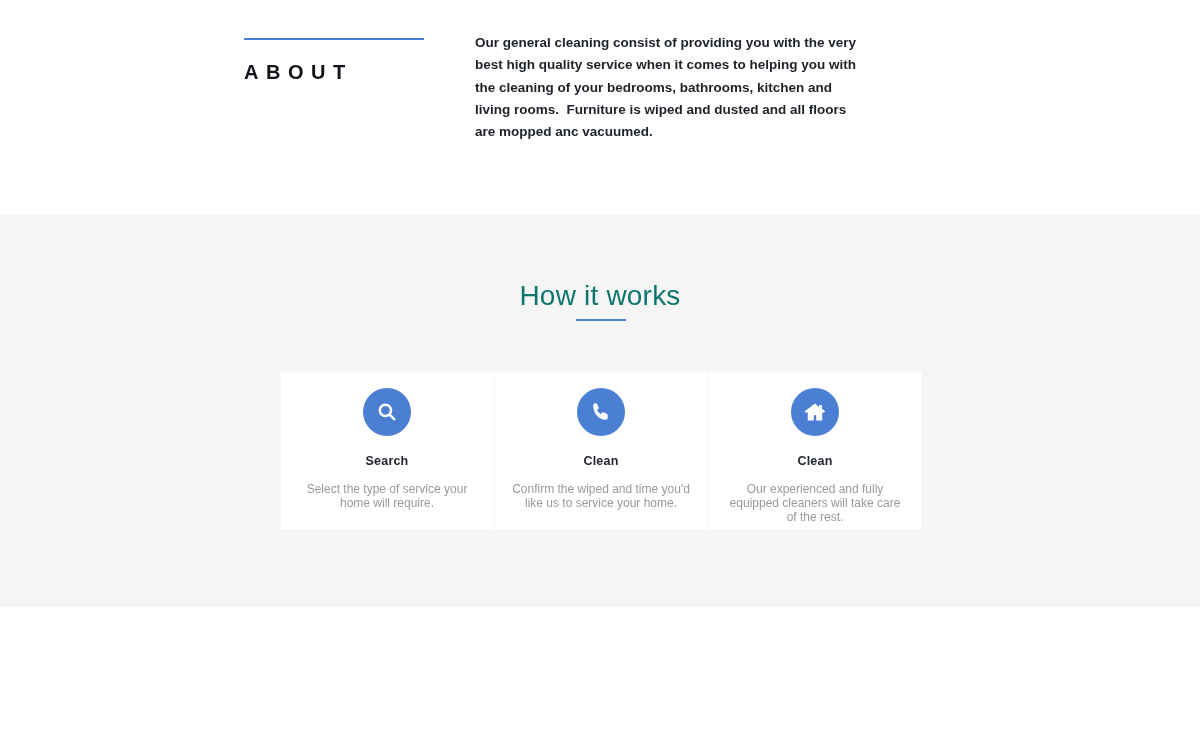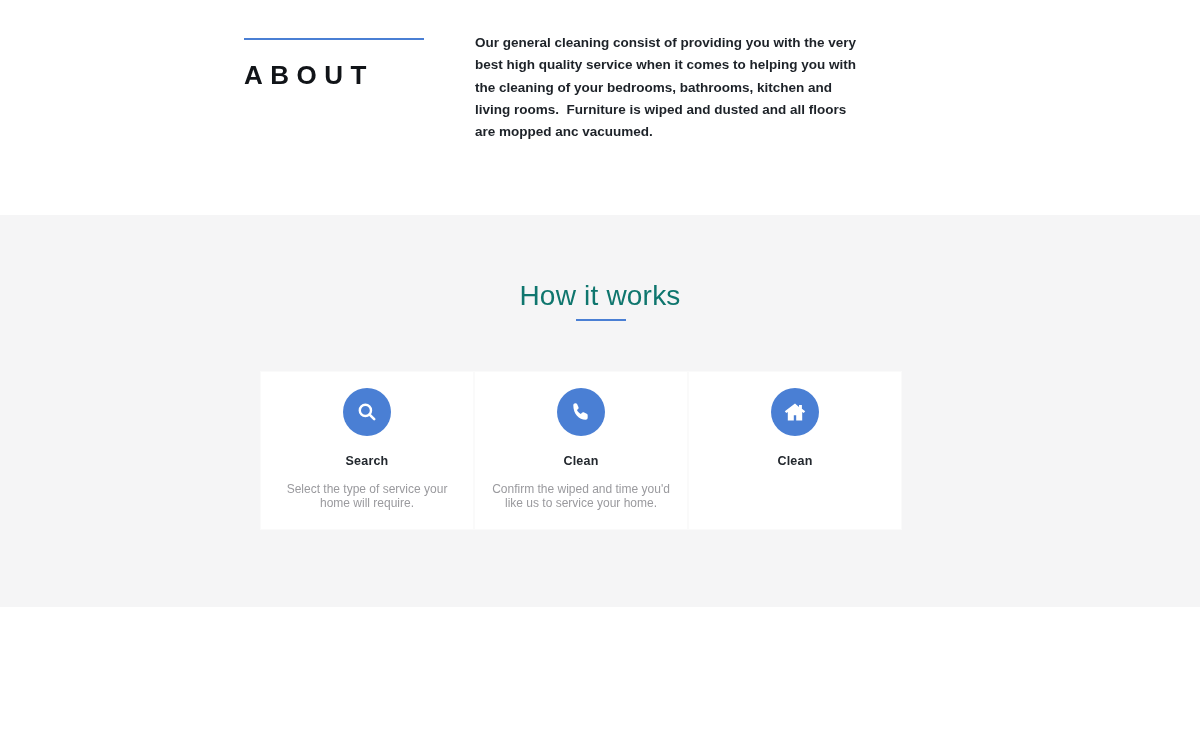--- a/index.html
+++ b/index.html
@@ -18,21 +18,21 @@
     background: #ffffff;
   }
   .about-heading-block {
     position: absolute; left: 244px; top: 38px; width: 200px;
   }
   .about-rule {
     width: 180px; height: 2px; background: #4a7fd4;
   }
   .about-title {
     margin-top: 21px;
-    font-size: 26px;
+    font-size: 20px;
     font-weight: bold;
     letter-spacing: 7.5px;
     color: #111418;
     line-height: 1.1;
     white-space: nowrap;
   }
   .about-paragraph {
     position: absolute; left: 475px; top: 32px;
     width: 392px;
     font-size: 13.5px;
@@ -60,21 +60,21 @@
   .works-underline {
     position: absolute; left: 576px; top: 104px;
     width: 50px; height: 2px;
     background: #4a7fd4;
   }
 
   .cards-row {
     position: absolute; left: 260px; top: 156px;
     width: 682px; height: 159px;
     display: flex;
-    justify-content: flex-start;
+    justify-content: center;
   }
   .card {
     width: 214px; height: 159px;
     background: #ffffff;
     border: 1px solid #fafafa;
     display: flex;
     flex-direction: column;
     align-items: center;
     padding-top: 16px;
   }
@@ -151,20 +151,21 @@
         <div class="card-desc">Confirm the wiped and time you'd like us to service your home.</div>
       </div>
 
       <div class="card">
         <div class="card-icon-circle">
           <svg width="24" height="24" viewBox="0 0 24 24" aria-hidden="true">
             <path fill="#ffffff" d="M12 3.4 1.8 11.2l1.5 1.9 1.5-1.15V20.4h6V15.2h2.4v5.2h6v-8.45l1.5 1.15 1.5-1.9-3.3-2.52V5.1h-2.9v2.0z"></path>
           </svg>
         </div>
         <div class="card-title">Clean</div>
+        <div class="card-desc">Our experienced and fully equipped cleaners will take care of the rest.</div>
       </div>
 
     </div>
   </section>
 
   <section class="bottom-section"></section>
 
 </div>
 
 </body></html>

